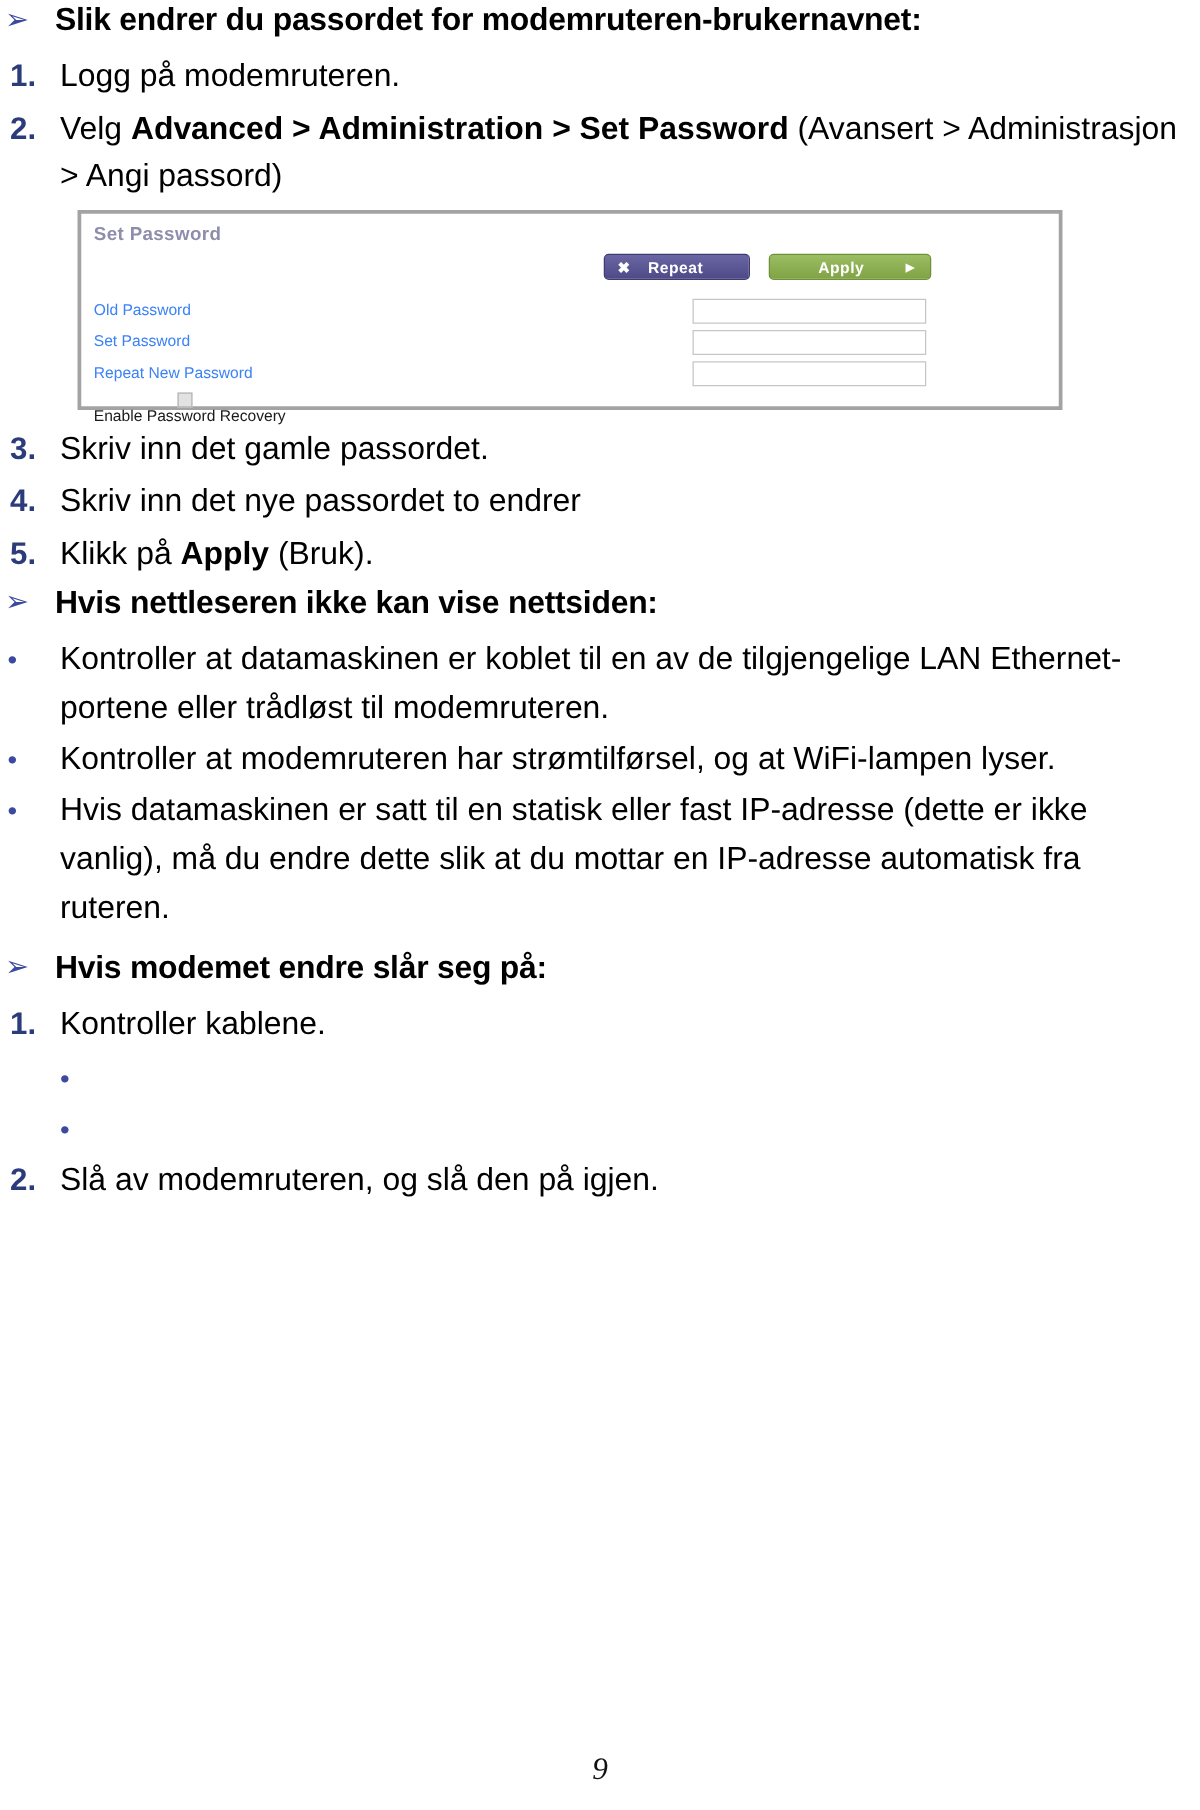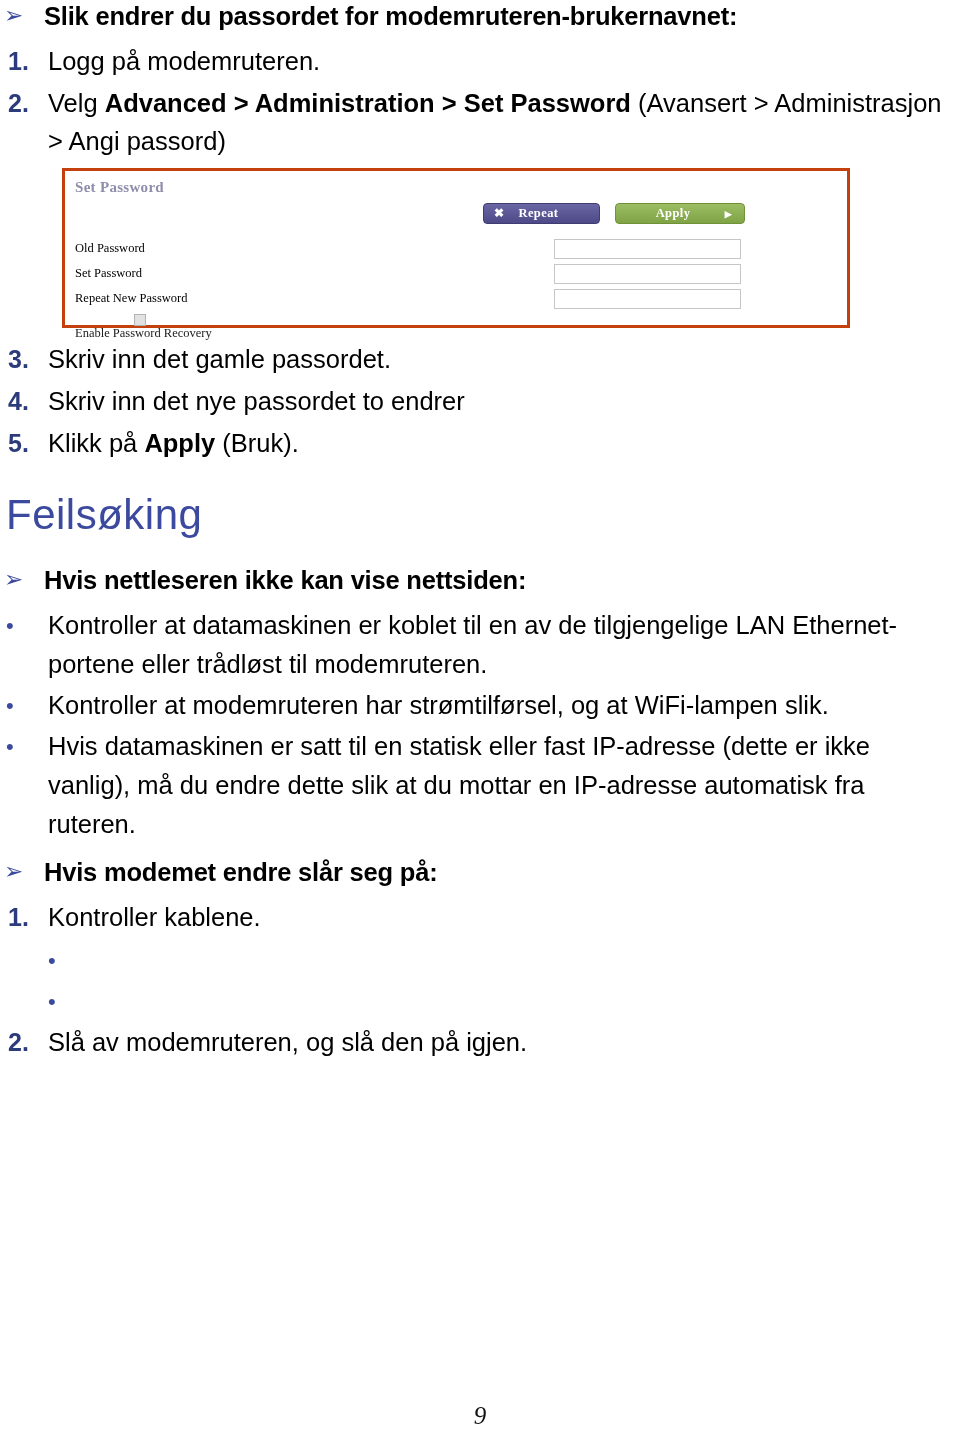--- a/index.html
+++ b/index.html
@@ -103,27 +103,27 @@
   .num-row.sub .num-text  { line-height: 39px; }
 
   b, strong { font-weight: bold; }
 
   
   .shot-wrap {
     margin: 8px 0 12px 62px;
     width: 704px;
   }
   .shot {
-    border: 3px solid #c2410c;
+    border: 3px solid #a3a3a3;
     background: #ffffff;
     width: 788px;
     height: 160px;
     box-sizing: border-box;
     position: relative;
-    font-family: Liberation Serif, serif;
+    font-family: Liberation Sans, sans-serif;
   }
   .shot-title {
     position: absolute;
     left: 10px;
     top: 8px;
     font-size: 15px;
     font-weight: bold;
     color: #8e8dab;
     letter-spacing: 0.3px;
   }
@@ -164,21 +164,21 @@
   .btn-apply .tri-glyph {
     position: absolute;
     right: 12px;
     font-size: 9px;
   }
 
   .fld-label {
     position: absolute;
     left: 10px;
     font-size: 12.5px;
-    color: #000000;
+    color: #3b82f6;
   }
   .fld-box {
     position: absolute;
     left: 489px;
     width: 187px;
     height: 20px;
     border: 1px solid #c6c6c6;
     background: #ffffff;
     box-sizing: border-box;
   }
@@ -296,35 +296,34 @@
     <div class="num-text">Skriv inn det nye passordet to endrer</div>
   </div>
 
   <div class="row num-row">
     <div class="num-marker">5.</div>
     <div class="num-text">
       <span>Klikk på </span><b>Apply</b><span> (Bruk).</span>
     </div>
   </div>
 
-  <div class="section-heading">Feilsøking</div>
 
   <div class="row arrow-row">
     <div class="arrow-marker">➢</div>
     <div class="arrow-text">Hvis nettleseren ikke kan vise nettsiden:</div>
   </div>
 
   <div class="row bul-row">
     <div class="bul-marker">•</div>
     <div class="bul-text">Kontroller at datamaskinen er koblet til en av de tilgjengelige LAN Ethernet-portene eller trådløst til modemruteren.</div>
   </div>
 
   <div class="row bul-row">
     <div class="bul-marker">•</div>
-    <div class="bul-text">Kontroller at modemruteren har strømtilførsel, og at WiFi-lampen slik.</div>
+    <div class="bul-text">Kontroller at modemruteren har strømtilførsel, og at WiFi-lampen lyser.</div>
   </div>
 
   <div class="row bul-row">
     <div class="bul-marker">•</div>
     <div class="bul-text">Hvis datamaskinen er satt til en statisk eller fast IP-adresse (dette er ikke vanlig), må du endre dette slik at du mottar en IP-adresse automatisk fra ruteren.</div>
   </div>
 
   <div class="sp-10"></div>
 
   <div class="row arrow-row">

